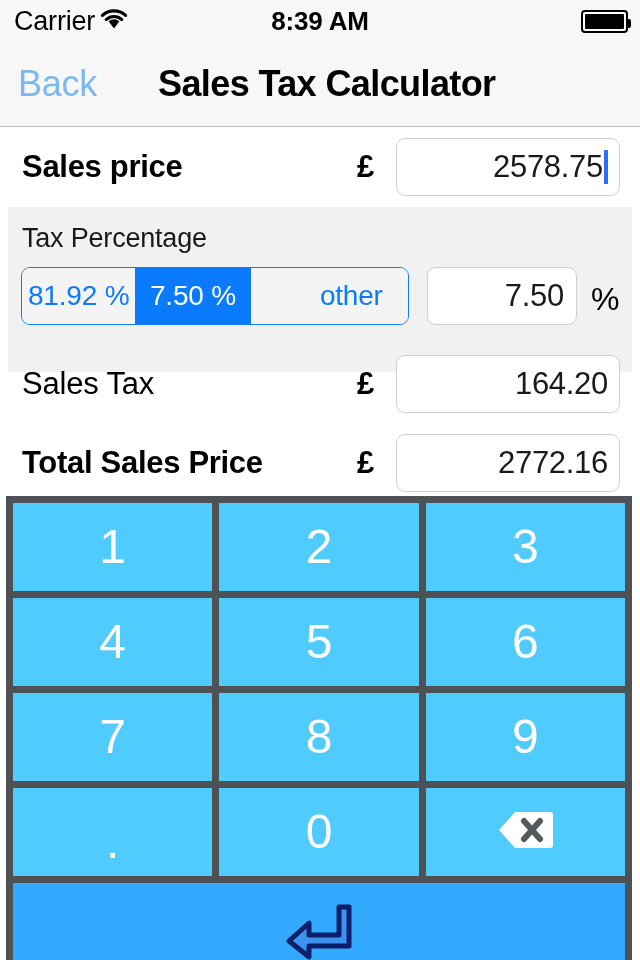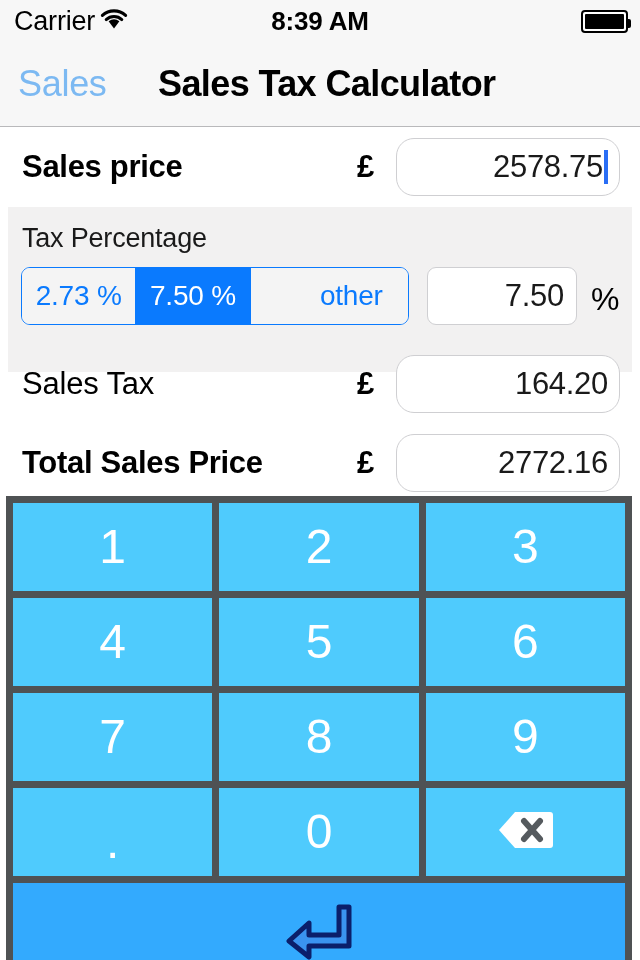--- a/index.html
+++ b/index.html
@@ -140,21 +140,21 @@
     font-weight: bold;
     color: #000;
   }
 
   .field {
     position: absolute;
     left: 396px;
     width: 224px;
     height: 58px;
     border: 1px solid #cfcfd2;
-    border-radius: 18px;
+    border-radius: 9px;
     background: #ffffff;
     box-sizing: border-box;
     display: flex;
     align-items: center;
     justify-content: flex-end;
     padding-right: 11px;
     cursor: text;
   }
   .field-value {
     font-size: 31px;
@@ -333,40 +333,40 @@
     <div id="status-time">8:39 AM</div>
     <div id="status-right">
       <span class="battery">
         <span class="battery-fill"></span>
         <span class="battery-cap"></span>
       </span>
     </div>
   </div>
 
   <div id="nav-bar">
-    <div id="back-button">Sales</div>
+    <div id="back-button">Back</div>
     <div id="nav-title">Sales Tax Calculator</div>
   </div>
 
   <div id="form-area">
 
     <div id="row-sales-price" class="row">
       <span class="row-label bold">Sales price</span>
       <span class="currency">£</span>
       <div class="field">
         <span class="field-value">2578.75</span>
         <span class="caret"></span>
       </div>
     </div>
 
     <div id="group-section">
       <div id="group-title">Tax Percentage</div>
 
       <div id="segmented-control">
-        <div class="segment">2.73 %</div>
+        <div class="segment">81.92 %</div>
         <div class="segment selected">7.50 %</div>
         <div class="segment">other</div>
       </div>
 
       <div id="pct-field">
         <span class="field-value">7.50</span>
       </div>
       <div id="pct-sign">%</div>
 
       <div id="row-sales-tax" class="row">

